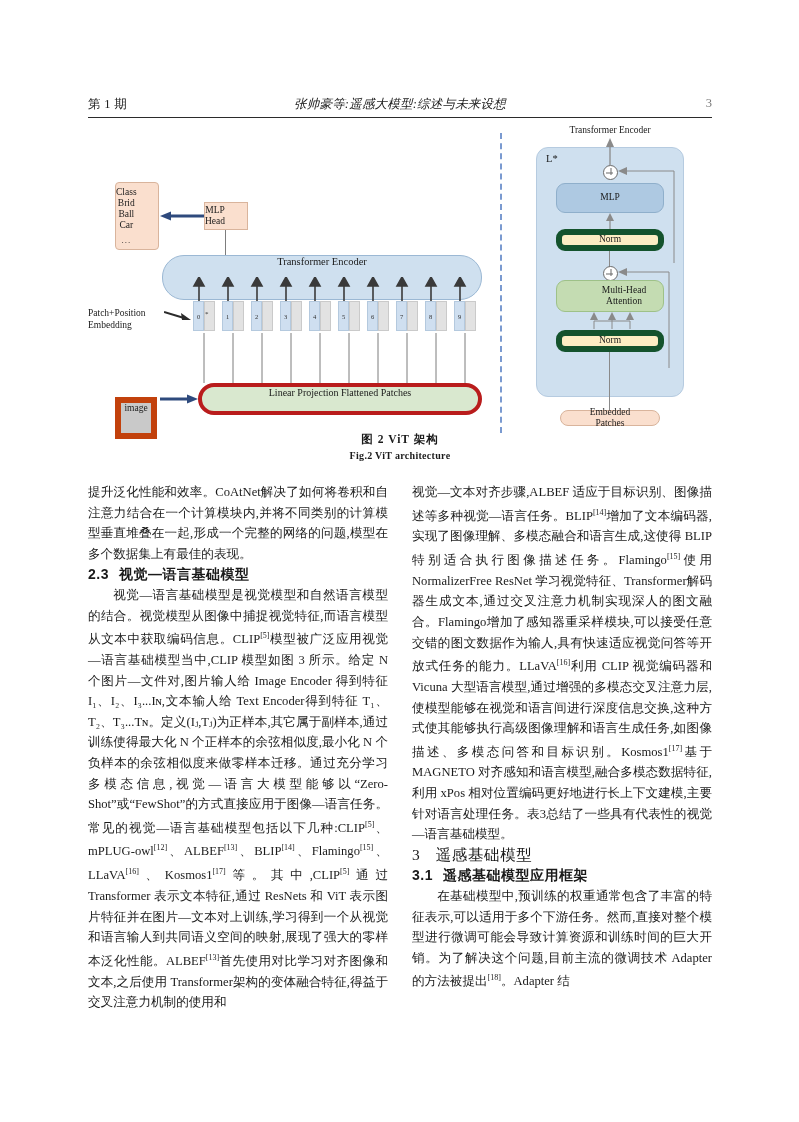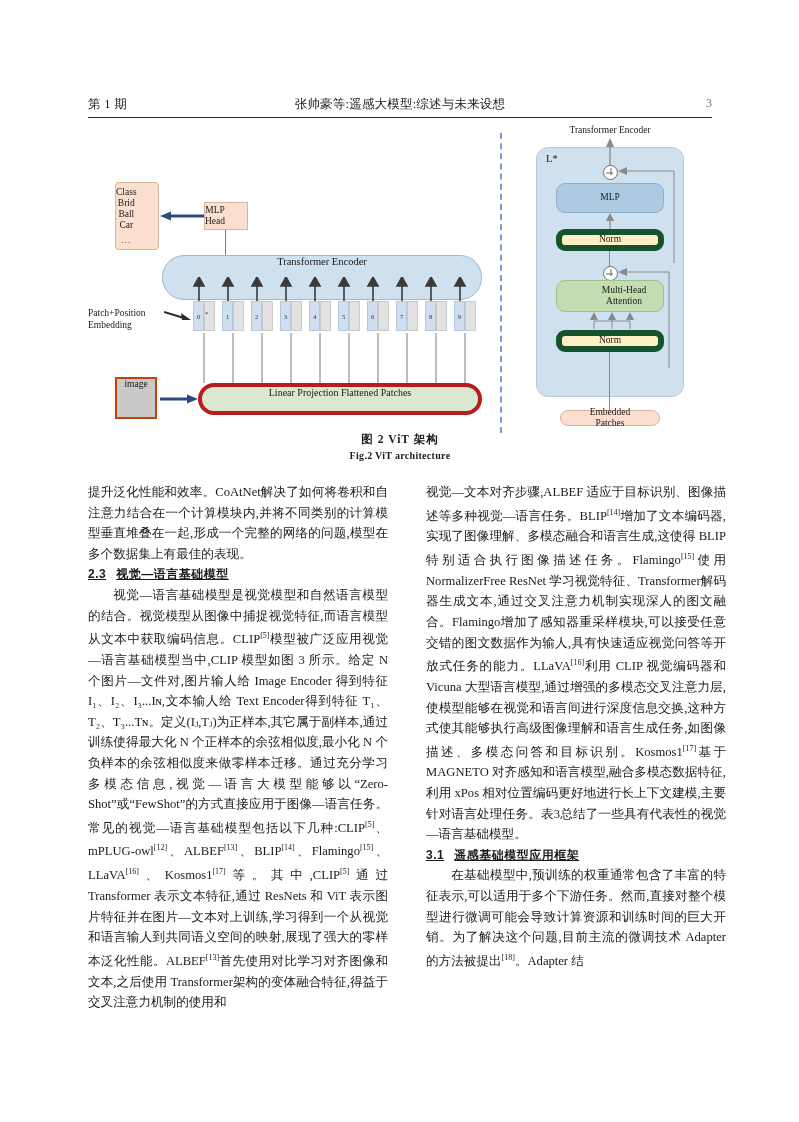--- a/index.html
+++ b/index.html
@@ -11,41 +11,41 @@
     overflow:hidden;
   }
   .page{position:absolute;inset:0;}
 
   
   .runhead{
     position:absolute;left:88px;top:96px;width:624px;
     height:22px;
   }
   .runhead .rh-left{position:absolute;left:0;top:0;font-size:12.5px;letter-spacing:.3px;}
-  .runhead .rh-center{position:absolute;left:0;right:0;top:0;text-align:center;font-size:12.5px;letter-spacing:.2px;}
+  .runhead .rh-center{position:absolute;left:0;right:0;top:0;text-align:center;font-size:12.5px;letter-spacing:.2px;font-style:italic;}
   .runhead .rh-right{position:absolute;right:0;top:0;font-size:12.5px;color:#777;}
   .runhead .rule{position:absolute;left:0;right:0;top:21px;border-top:1px solid #2b2b2b;}
 
   
   .figure{position:absolute;left:88px;top:125px;width:624px;height:345px;}
   .fig-left{position:absolute;left:0;top:0;width:405px;height:345px;}
   .fig-right{position:absolute;left:420px;top:0;width:204px;height:345px;}
 
   .divider{
     position:absolute;left:412px;top:8px;width:0;height:300px;
     border-left:2px dashed #7a9ad0;
   }
 
   
   .box{position:absolute;box-sizing:border-box;display:flex;align-items:flex-start;justify-content:center;
        text-align:center;line-height:1.18;font-size:9.5px;}
   .peach{background:#fadfce;border:1px solid #d9b49c;}
   .blue{background:#cfe0ef;border:1px solid #9bb8d4;}
   .green{background:#d9e8cf;border:4px solid #b91c1c;}
-  .grey{background:#c9c9c9;border:2px solid #c2410c;}
+  .grey{background:#c9c9c9;border:6px solid #c2410c;margin-top:20px;}
   .yellow{background:#fdeec3;border:6px solid #14532d;}
   .mgreen{background:#c4dcb2;border:1px solid #9ec188;padding-left:28px;}
   .mblue{background:#aec9e2;border:1px solid #8fafcb;}
 
   .classbox{left:27px;top:57px;width:44px;height:68px;border-radius:4px;flex-direction:column;font-size:9.5px;}
   .classbox .ln{display:block;}
   .classbox .dots{font-size:9px;letter-spacing:1px;margin-top:3px;}
   .mlphead{left:116px;top:77px;width:44px;height:28px;flex-direction:column;font-size:9.5px;}
   .encoder{left:74px;top:130px;width:320px;height:45px;border-radius:22px;font-size:10.5px;}
   .linproj{left:110px;top:258px;width:284px;height:32px;border-radius:16px;font-size:10px;}
@@ -84,25 +84,25 @@
   .circ:before,.circ:after{content:"";position:absolute;background:#6b6b6b;}
   .circ:before{left:50%;top:2px;width:1px;height:7px;transform:translateX(-50%);}
   .circ:after{top:50%;left:2px;height:1px;width:7px;transform:translateY(-50%);}
 
   .vline{position:absolute;background:#8a8a8a;width:1px;}
 
   
   .col{position:absolute;top:482px;width:300px;font-size:12.6px;line-height:20.6px;
        text-align:justify;}
   .col-left{left:88px;}
-  .col-right{left:426px;}
+  .col-right{left:412px;}
   .col p{margin:0;}
   .ind{text-indent:2em;}
-  .h3{font-weight:bold;font-size:12px;margin:1px 0 0 0;letter-spacing:.5px;
-      font-family:"Liberation Sans","DejaVu Sans",sans-serif;text-decoration:underline;}
+  .h3{font-weight:bold;font-size:14px;margin:1px 0 0 0;letter-spacing:.5px;
+      font-family:"Liberation Sans","DejaVu Sans",sans-serif;}
   .h3 .num{margin-right:10px;}
   .h2{font-size:15.5px;margin:9px 0 5px 0;letter-spacing:2px;}
   .h2 .num{margin-right:14px;}
   sup{font-size:8px;vertical-align:super;}
   .sp{letter-spacing:.6px;}
 </style>
 </head>
 <body>
 
 <div class="page">
@@ -352,19 +352,22 @@
     <p>提升泛化性能和效率。CoAtNet解决了如何将卷积和自注意力结合在一个计算模块内,并将不同类别的计算模型垂直堆叠在一起,形成一个完整的网络的问题,模型在多个数据集上有最佳的表现。</p>
     <p class="h3">
       <span class="num">2.3</span><span>视觉—语言基础模型</span>
     </p>
     <p class="ind"><span>视觉—语言基础模型是视觉模型和自然语言模型的结合。视觉模型从图像中捕捉视觉特征,而语言模型从文本中获取编码信息。CLIP</span><sup>[5]</sup><span>模型被广泛应用视觉—语言基础模型当中,CLIP 模型如图 3 所示。给定 N 个图片—文件对,图片输人给 Image Encoder 得到特征 I₁、I₂、I₃...Iɴ,文本输人给 Text Encoder得到特征 T₁、T₂、T₃...Tɴ。定义(Iⱼ,Tⱼ)为正样本,其它属于副样本,通过训练使得最大化 N 个正样本的余弦相似度,最小化 N 个负样本的余弦相似度来做零样本迁移。通过充分学习多模态信息,视觉—语言大模型能够以“Zero-Shot”或“FewShot”的方式直接应用于图像—语言任务。常见的视觉—语言基础模型包括以下几种:CLIP</span><sup>[5]</sup><span>、mPLUG-owl</span><sup>[12]</sup><span>、ALBEF</span><sup>[13]</sup><span>、BLIP</span><sup>[14]</sup><span>、Flamingo</span><sup>[15]</sup><span>、LLaVA</span><sup>[16]</sup><span>、Kosmos1</span><sup>[17]</sup><span>等。其中,CLIP</span><sup>[5]</sup><span>通过 Transformer 表示文本特征,通过 ResNets 和 ViT 表示图片特征并在图片—文本对上训练,学习得到一个从视觉和语言输人到共同语义空间的映射,展现了强大的零样本泛化性能。ALBEF</span><sup>[13]</sup><span>首先使用对比学习对齐图像和文本,之后使用 Transformer架构的变体融合特征,得益于交叉注意力机制的使用和</span></p>
   </div>
 
   <div class="col col-right">
     <p><span>视觉—文本对齐步骤,ALBEF 适应于目标识别、图像描述等多种视觉—语言任务。BLIP</span><sup>[14]</sup><span>增加了文本编码器,实现了图像理解、多模态融合和语言生成,这使得 BLIP特别适合执行图像描述任务。Flamingo</span><sup>[15]</sup><span>使用 NormalizerFree ResNet 学习视觉特征、Transformer解码器生成文本,通过交叉注意力机制实现深人的图文融合。Flamingo增加了感知器重采样模块,可以接受任意交错的图文数据作为输人,具有快速适应视觉问答等开放式任务的能力。LLaVA</span><sup>[16]</sup><span>利用 CLIP 视觉编码器和 Vicuna 大型语言模型,通过增强的多模态交叉注意力层,使模型能够在视觉和语言间进行深度信息交换,这种方式使其能够执行高级图像理解和语言生成任务,如图像描述、多模态问答和目标识别。Kosmos1</span><sup>[17]</sup><span>基于 MAGNETO 对齐感知和语言模型,融合多模态数据特征,利用 xPos 相对位置编码更好地进行长上下文建模,主要针对语言处理任务。表3总结了一些具有代表性的视觉—语言基础模型。</span></p>
 
+    <p class="h2">
+      <span class="num">3</span><span class="sp">遥感基础模型</span>
+    </p>
     <p class="h3">
       <span class="num">3.1</span><span>遥感基础模型应用框架</span>
     </p>
     <p class="ind"><span>在基础模型中,预训练的权重通常包含了丰富的特征表示,可以适用于多个下游任务。然而,直接对整个模型进行微调可能会导致计算资源和训练时间的巨大开销。为了解决这个问题,目前主流的微调技术 Adapter 的方法被提出</span><sup>[18]</sup><span>。Adapter 结</span></p>
   </div>
 
 </div>
 
 </body></html>

